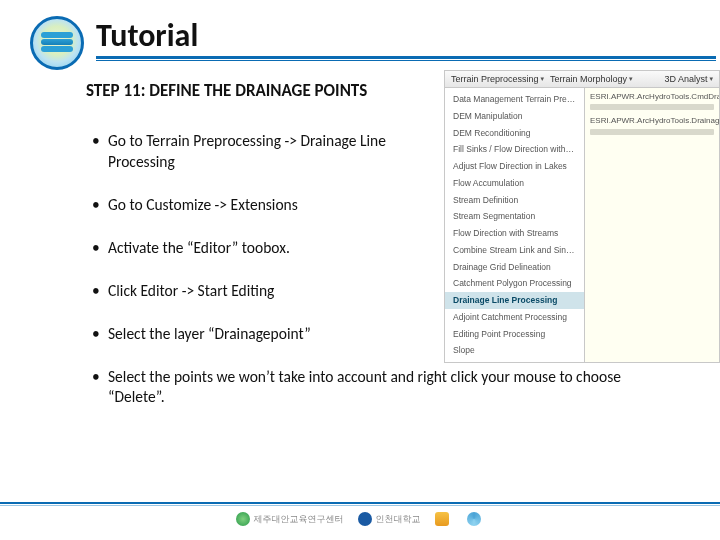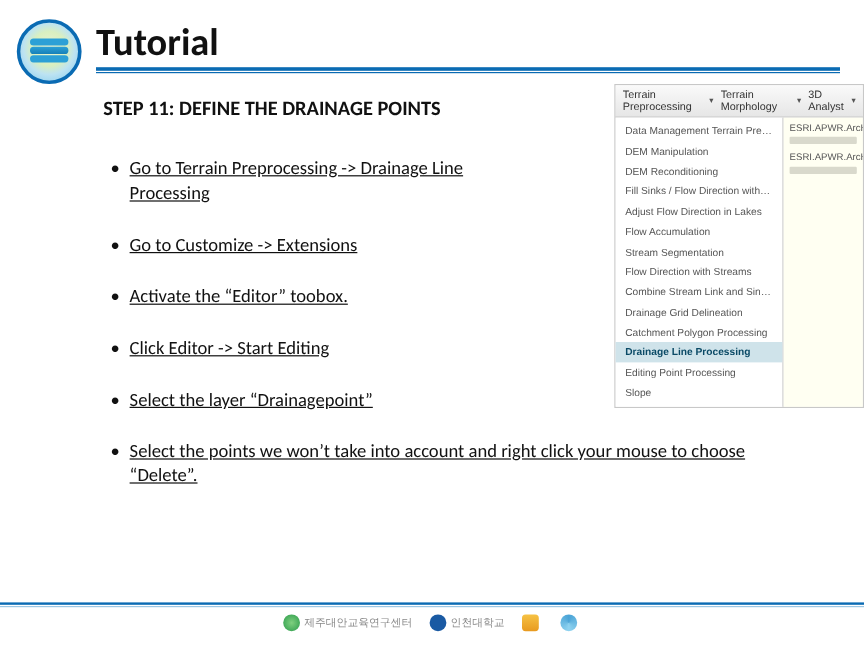--- a/index.html
+++ b/index.html
@@ -8,20 +8,21 @@
     height: 540px;
     background: #ffffff;
     font-family: Calibri, Arial, sans-serif;
     position: relative;
     overflow: hidden;
   }
   .header-row {
     display: flex;
     align-items: center;
     padding: 10px 0 0 14px;
+    margin-left: 16px;
   }
   .logo {
     width: 54px;
     height: 54px;
     border: 3px solid #0a6bb3;
     border-radius: 50%;
     background: radial-gradient(circle at 50% 45%, #eaf4d6 0%, #d9efc0 40%, #bde3f2 60%, #7cc8ef 100%);
     position: relative;
     flex-shrink: 0;
     margin-top: 6px;
@@ -60,21 +61,20 @@
   .step-title {
     font-size: 17px;
     font-weight: 700;
     color: #111;
     margin-bottom: 30px;
   }
   .bullets {
     font-size: 15.5px;
     color: #111;
     line-height: 1.35;
-    text-decoration: underline;
   }
   .bullets li {
     list-style: none;
     position: relative;
     padding-left: 22px;
     margin-bottom: 22px;
     max-width: 560px;
   }
   .bullets li.narrow { max-width: 330px; }
   .bullets li::before {
@@ -82,21 +82,21 @@
     position: absolute;
     left: 6px;
     top: 0;
     color: #111;
   }
   
   .shot {
     position: absolute;
     top: 0px;
     right: 0px;
-    width: 208px;
+    width: 276px;
     background: #f3f3f3;
     border: 1px solid #c8c8c8;
     font-family: Tahoma, Arial, sans-serif;
     font-size: 9px;
     color: #444;
   }
   .shot-toolbar {
     display: flex;
     align-items: center;
     gap: 6px;
@@ -220,26 +220,28 @@
         </span>
     </div>
     <div class="shot-body">
       <div class="menu-panel">
         <div class="mi">Data Management Terrain Preprocessing</div>
         <div class="mi">DEM Manipulation</div>
         <div class="mi">DEM Reconditioning</div>
         <div class="mi">Fill Sinks / Flow Direction with Sinks</div>
         <div class="mi">Adjust Flow Direction in Lakes</div>
         <div class="mi">Flow Accumulation</div>
+        <div class="mi">Stream Definition</div>
         <div class="mi">Stream Segmentation</div>
         <div class="mi">Flow Direction with Streams</div>
         <div class="mi">Combine Stream Link and Sink Link</div>
         <div class="mi">Drainage Grid Delineation</div>
         <div class="mi">Catchment Polygon Processing</div>
         <div class="mi hl">Drainage Line Processing</div>
+        <div class="mi">Adjoint Catchment Processing</div>
         <div class="mi">Editing Point Processing</div>
         <div class="mi">Slope</div>
       </div>
       <div class="info-panel">
         <div class="row">
           <div>ESRI.APWR.ArcHydroTools.CmdDrainageLineProcessing</div>
           <div class="placeholder-bar"></div>
         </div>
         <div class="row">
           <div>ESRI.APWR.ArcHydroTools.DrainageLineProcessing</div>

